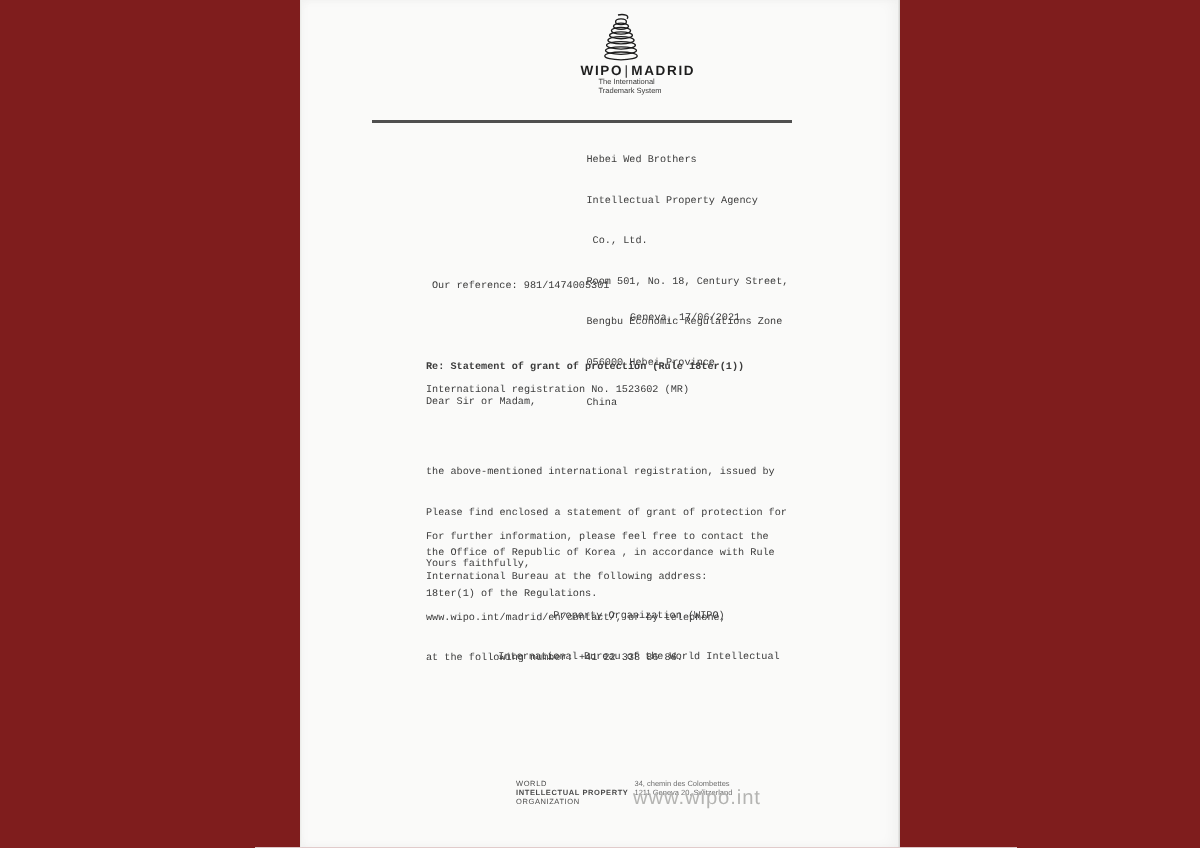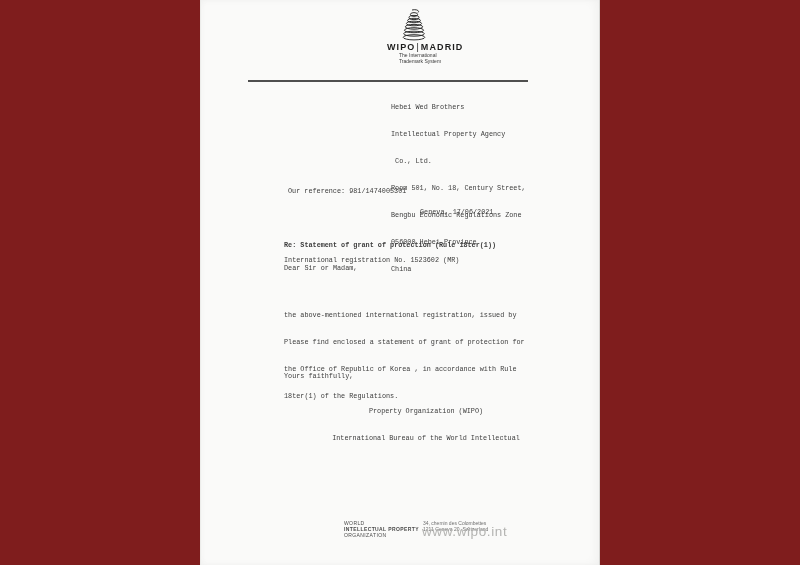--- a/index.html
+++ b/index.html
@@ -94,20 +94,26 @@
 
     <div class="abs mono salutation">Dear Sir or Madam,</div>
 
     <div class="abs mono para1">
       <div>the above-mentioned international registration, issued by</div>
       <div>Please find enclosed a statement of grant of protection for</div>
       <div>the Office of Republic of Korea , in accordance with Rule</div>
       <div>18ter(1) of the Regulations.</div>
     </div>
 
+    <div class="abs mono para2">
+      <div>For further information, please feel free to contact the</div>
+      <div>International Bureau at the following address:</div>
+      <div>www.wipo.int/madrid/en/contact/, or by telephone,</div>
+      <div>at the following number: +41 22 338 86 86.</div>
+    </div>
 
     <div class="abs mono closing">Yours faithfully,</div>
 
     <div class="abs mono signature">
       <div>Property Organization (WIPO)</div>
       <div>International Bureau of the World Intellectual</div>
     </div>
 
     <div class="abs footer-org">
       <div>WORLD</div>

